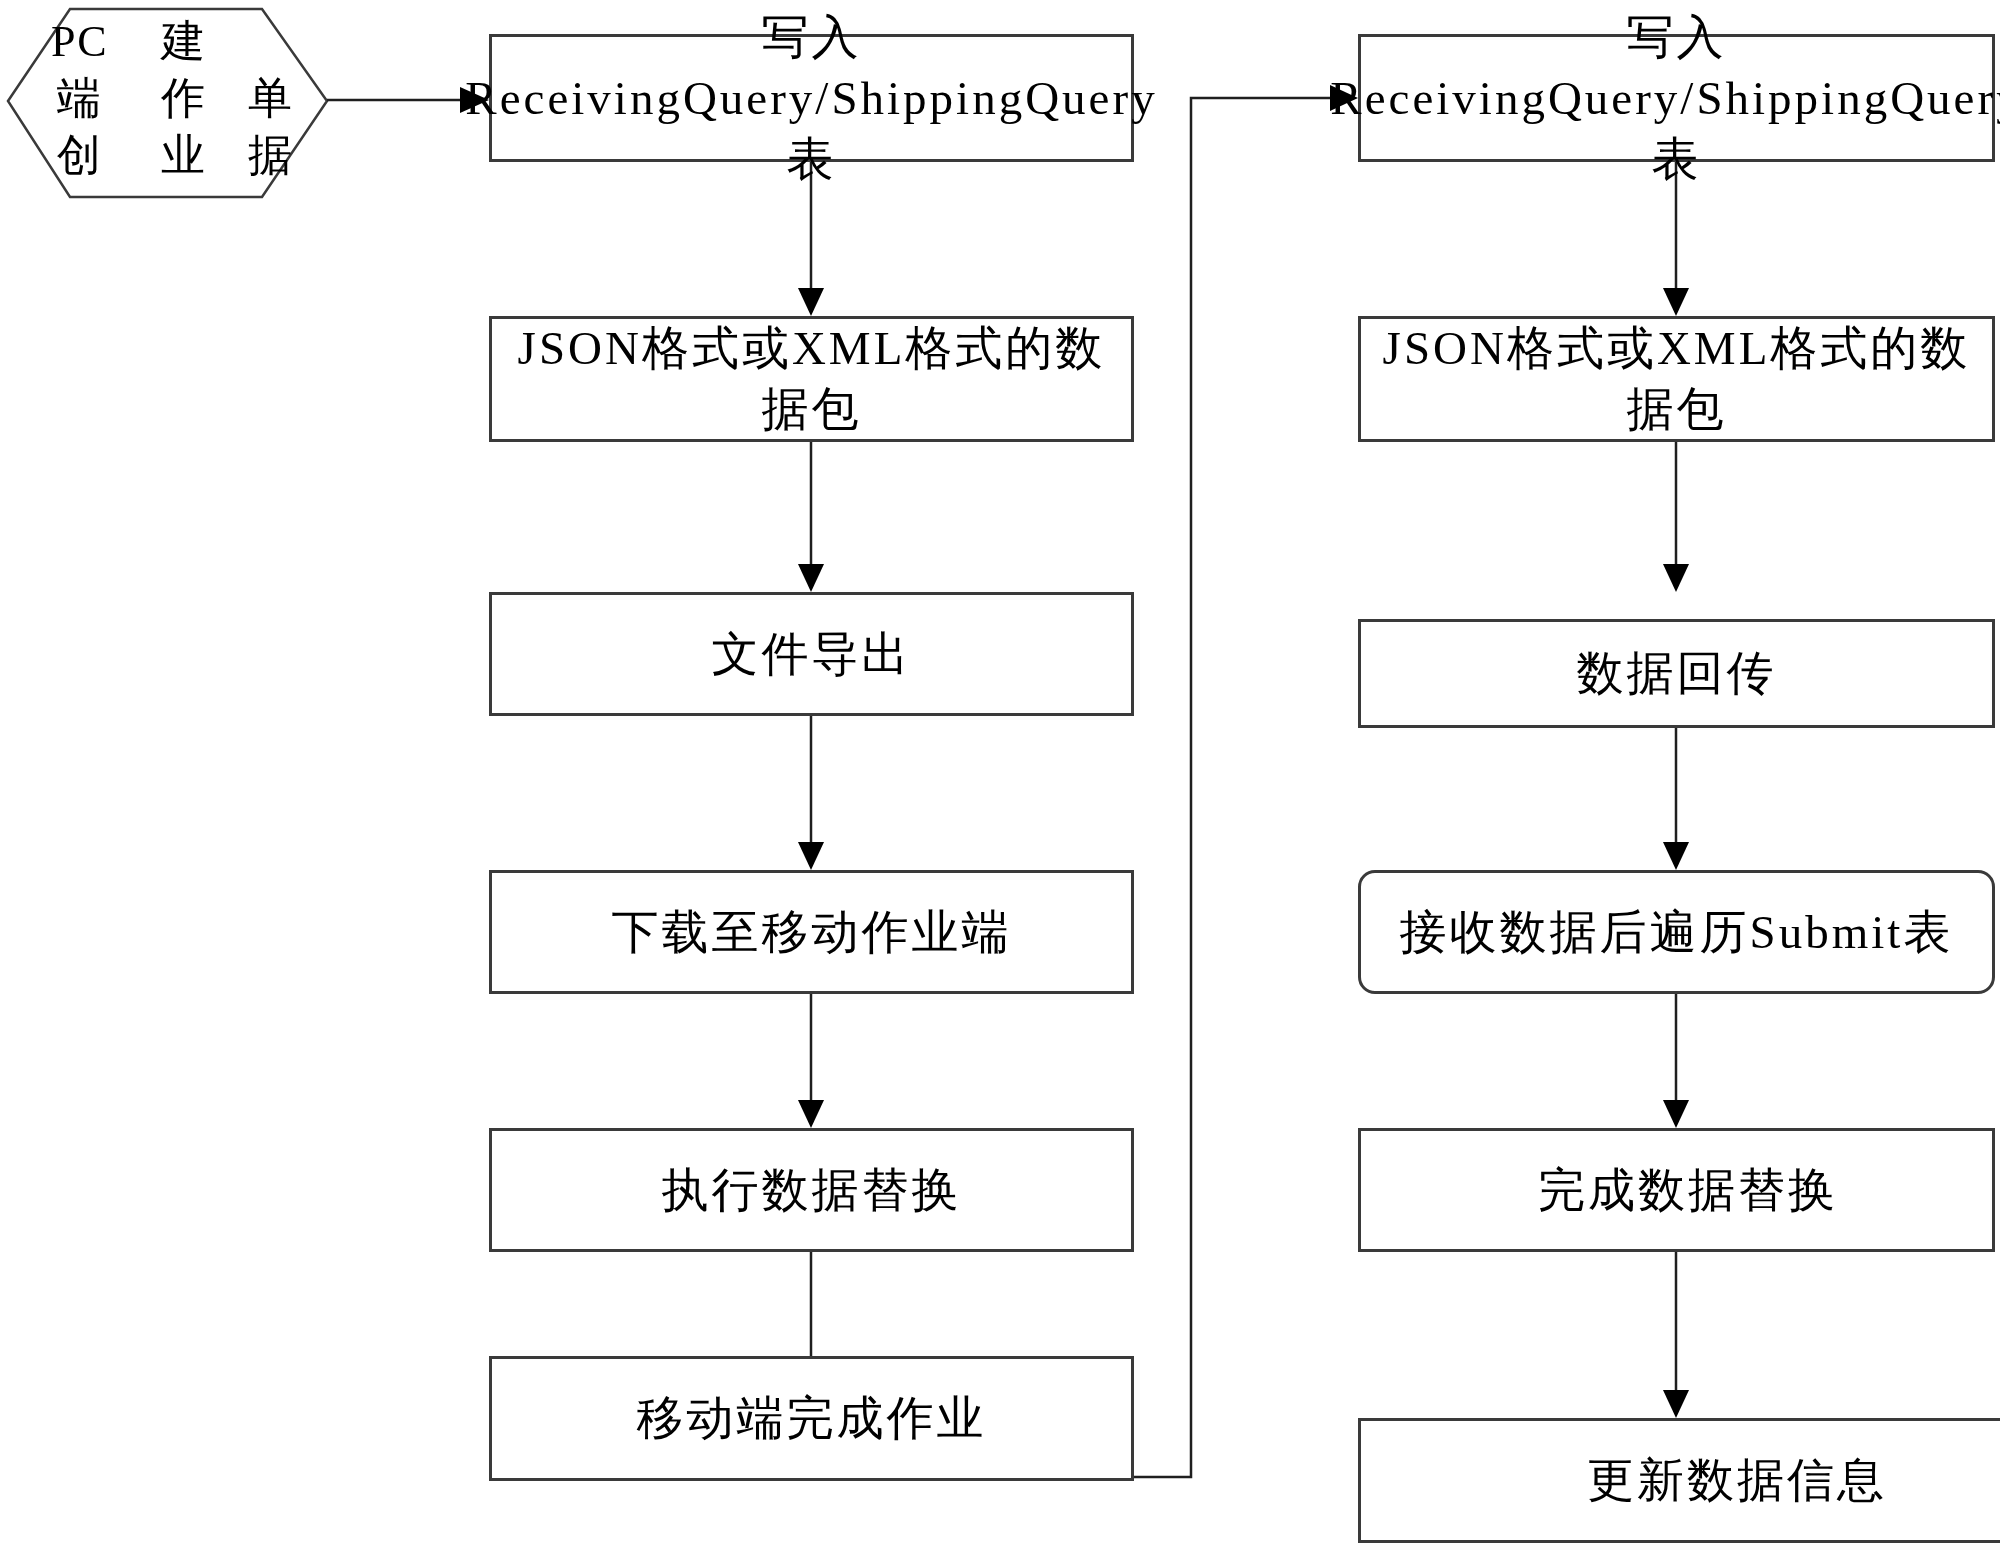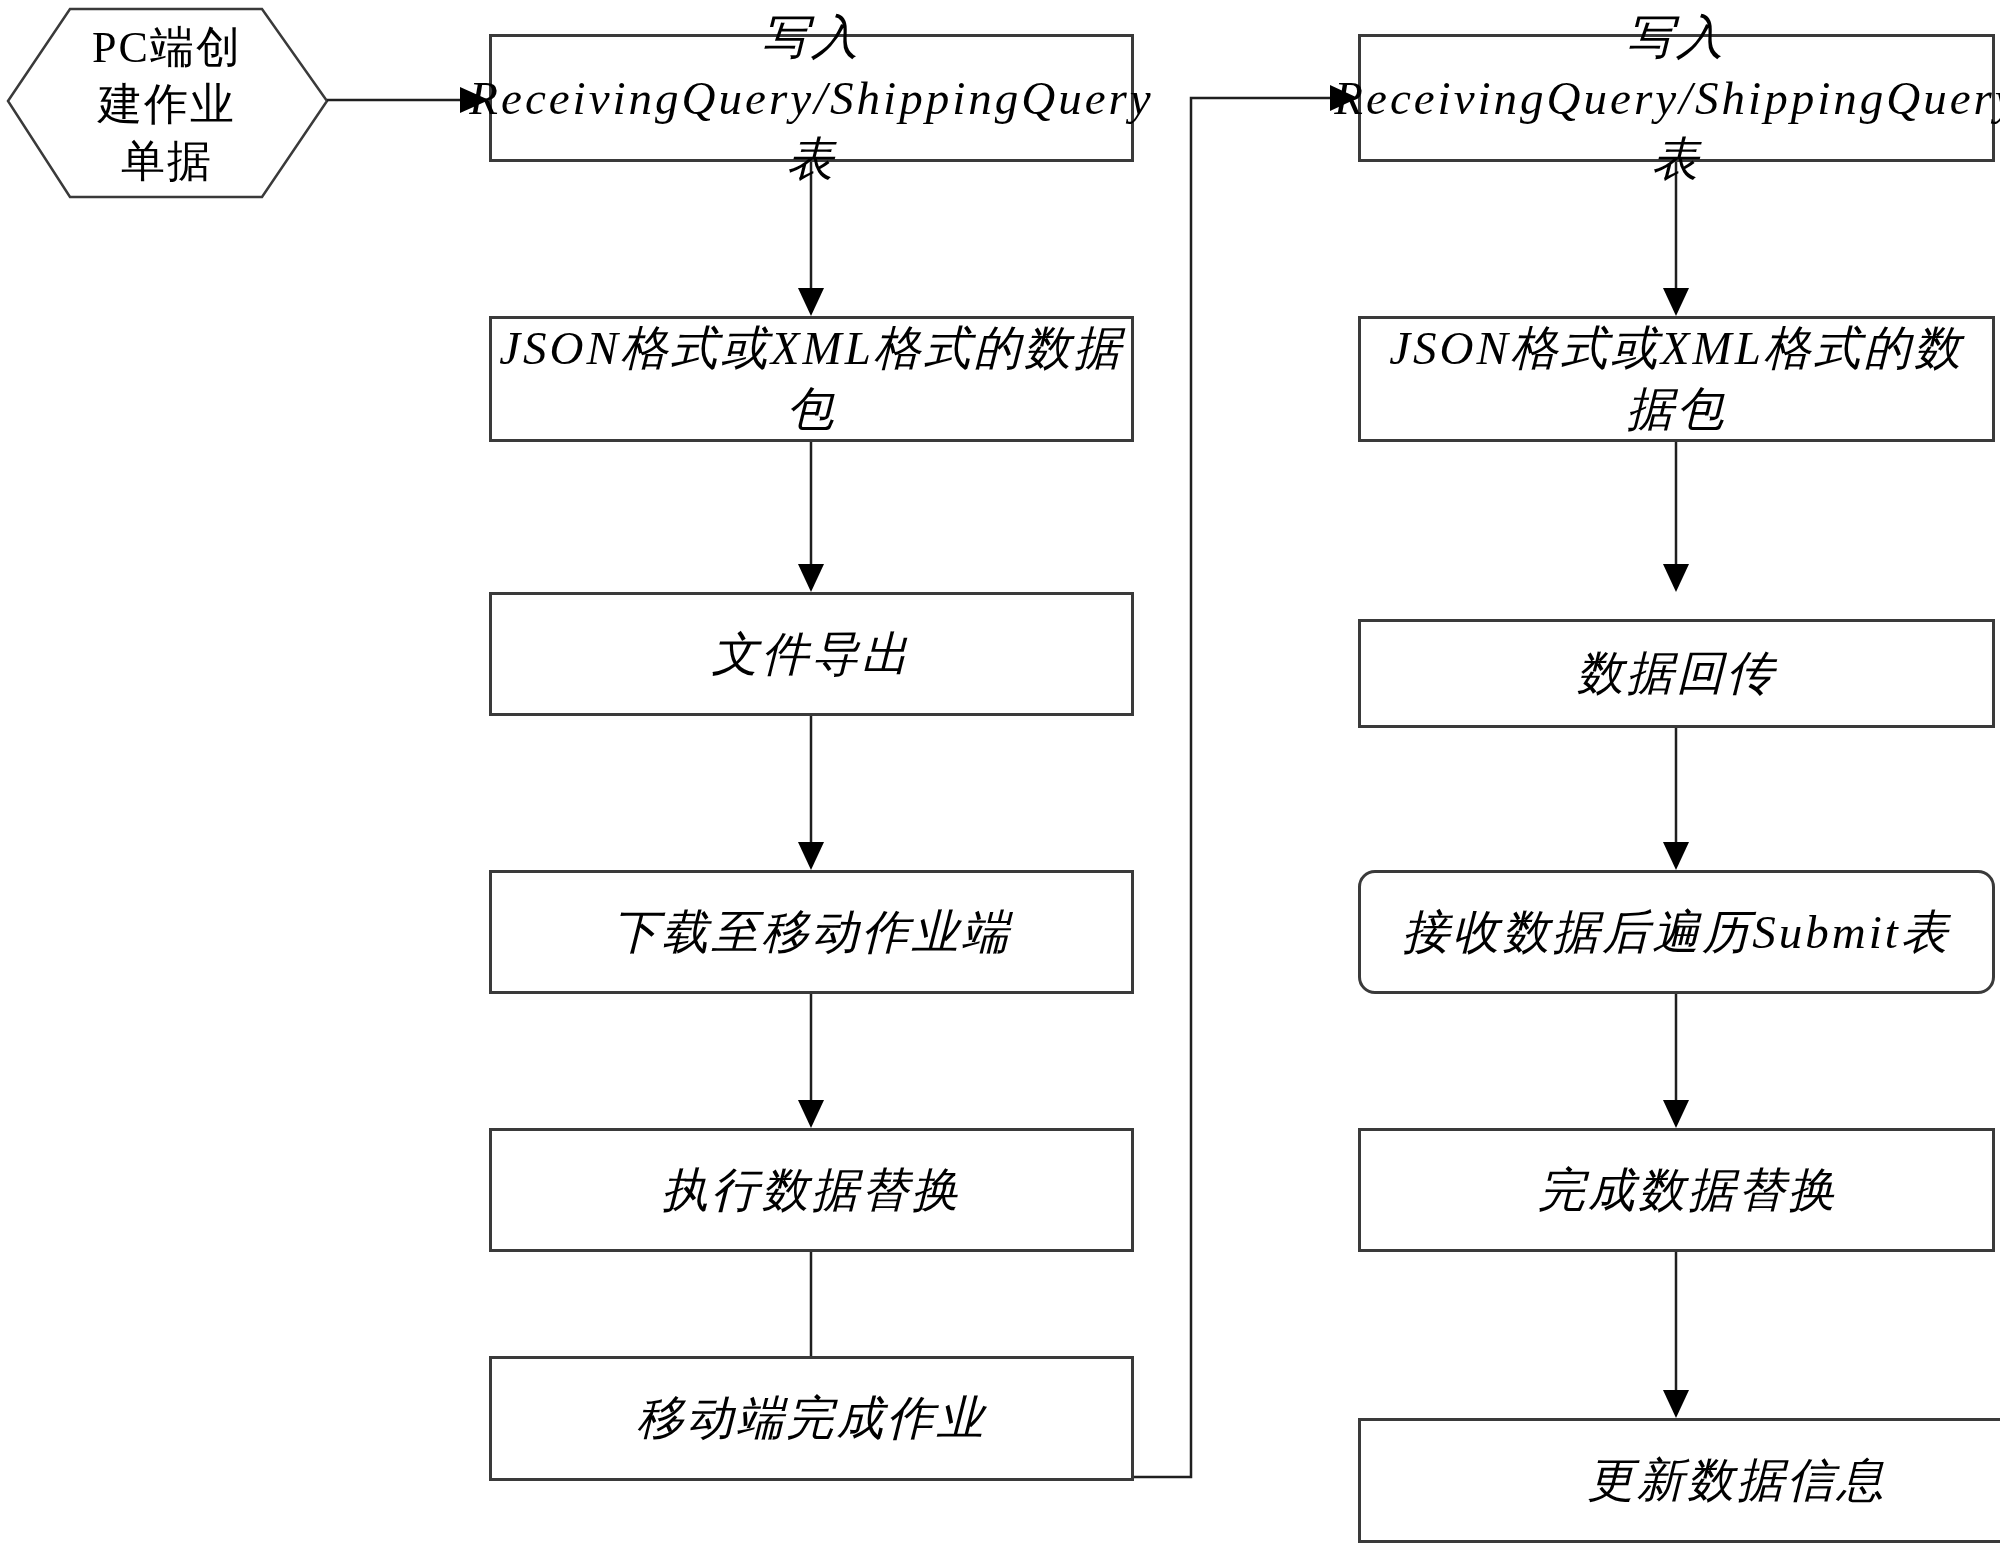--- a/index.html
+++ b/index.html
@@ -29,36 +29,36 @@
     background: #ffffff;
     display: flex;
     align-items: center;
     justify-content: center;
     text-align: center;
     box-sizing: border-box;
     font-size: 47px;
     line-height: 61px;
     letter-spacing: 3px;
     padding: 0 5px;
-    font-style: italic;
   }
   .hex-text {
     position: absolute;
     left: 36px;
     top: 24px;
     width: 262px;
     height: 160px;
     display: flex;
-    flex-direction: column;
-    align-items: center;
+    flex-direction: row;
+    align-items: flex-end;
     justify-content: center;
     text-align: center;
     font-size: 44px;
     line-height: 57px;
     letter-spacing: 2px;
+    gap: 20px;
   }
 </style>
 </head>
 <body>
 
 <div class="canvas">
 
   <svg class="layer" viewBox="0 0 2000 1546" xmlns="http://www.w3.org/2000/svg">
     <g stroke="#1f1f1f" stroke-width="2.5" fill="none">
 

